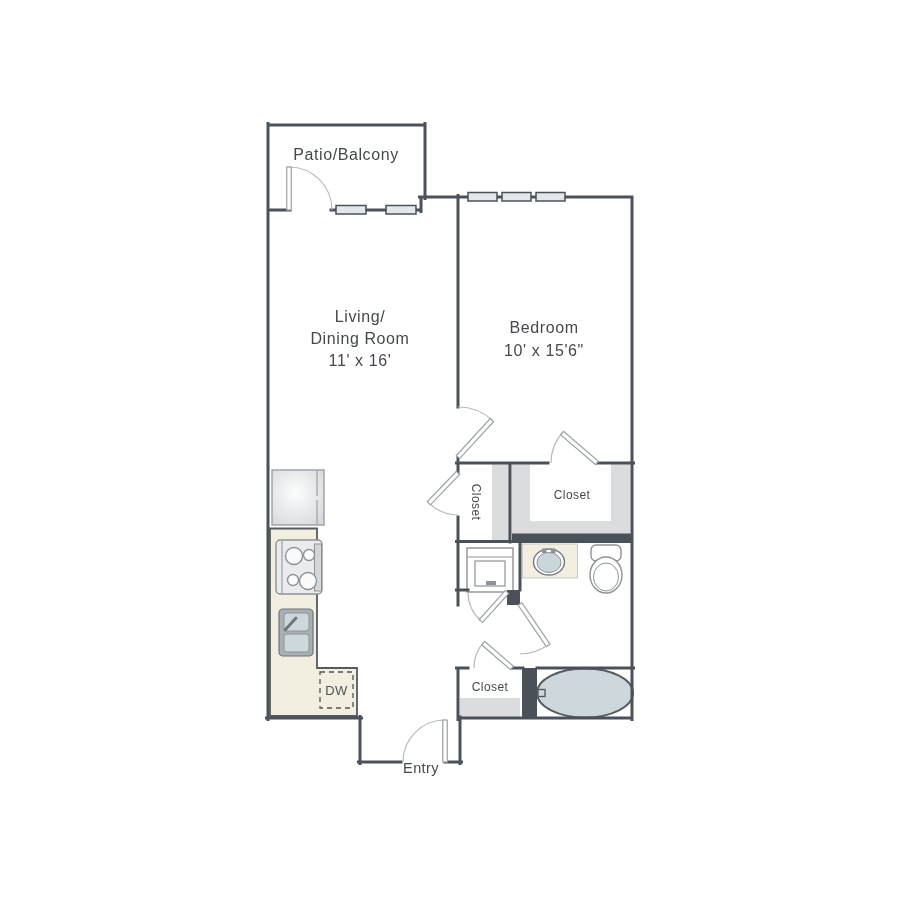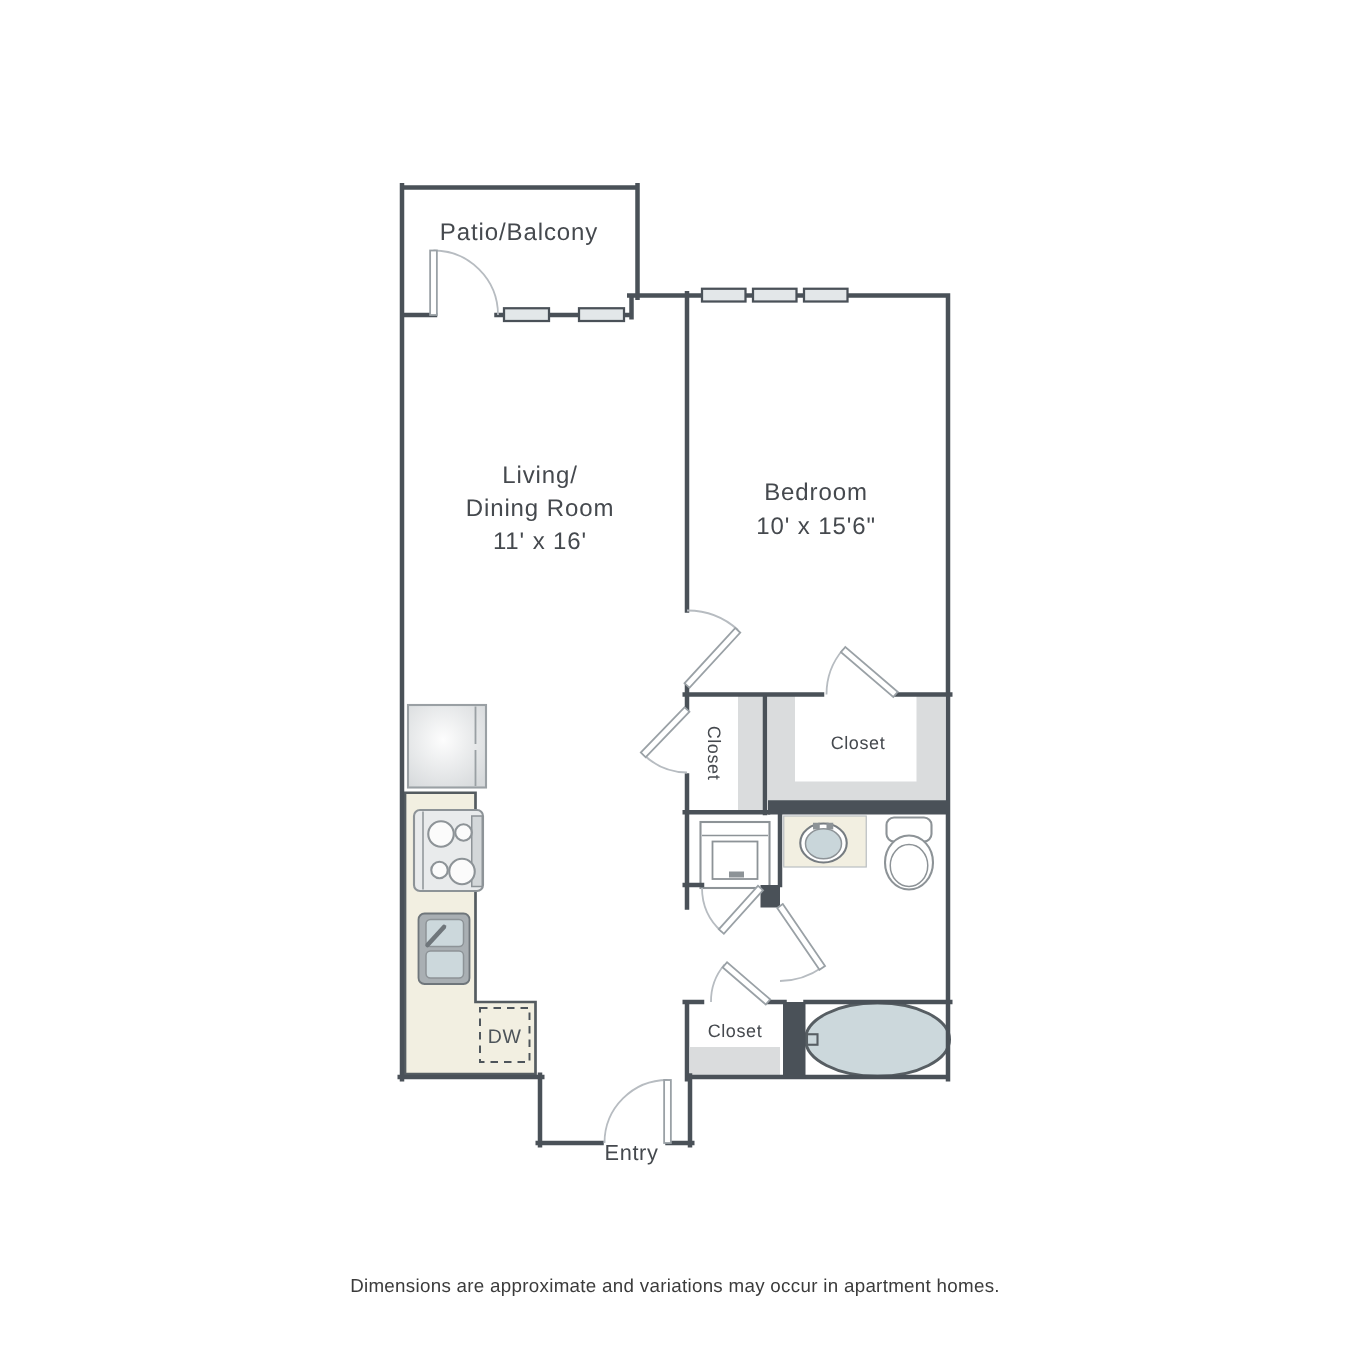--- a/index.html
+++ b/index.html
@@ -179,14 +179,13 @@
       <text class="room-label" x="360" y="366" text-anchor="middle">11' x 16'</text>
       <text class="room-label" x="544" y="333" text-anchor="middle">Bedroom</text>
       <text class="room-label" x="544" y="356" text-anchor="middle">10' x 15'6"</text>
       <text class="small-label" x="572" y="499" text-anchor="middle">Closet</text>
       <text class="small-label" x="476" y="506" text-anchor="middle" transform="rotate(90 476 502)">Closet</text>
       <text class="small-label" x="490" y="691" text-anchor="middle">Closet</text>
       <text class="entry-label" x="421" y="773" text-anchor="middle">Entry</text>
     </g>
   </svg>
 
-  <div class="footer-note">Dimensions are approximate and variations may occur in apartment homes.</div>
 </div>
 
 </body></html>

